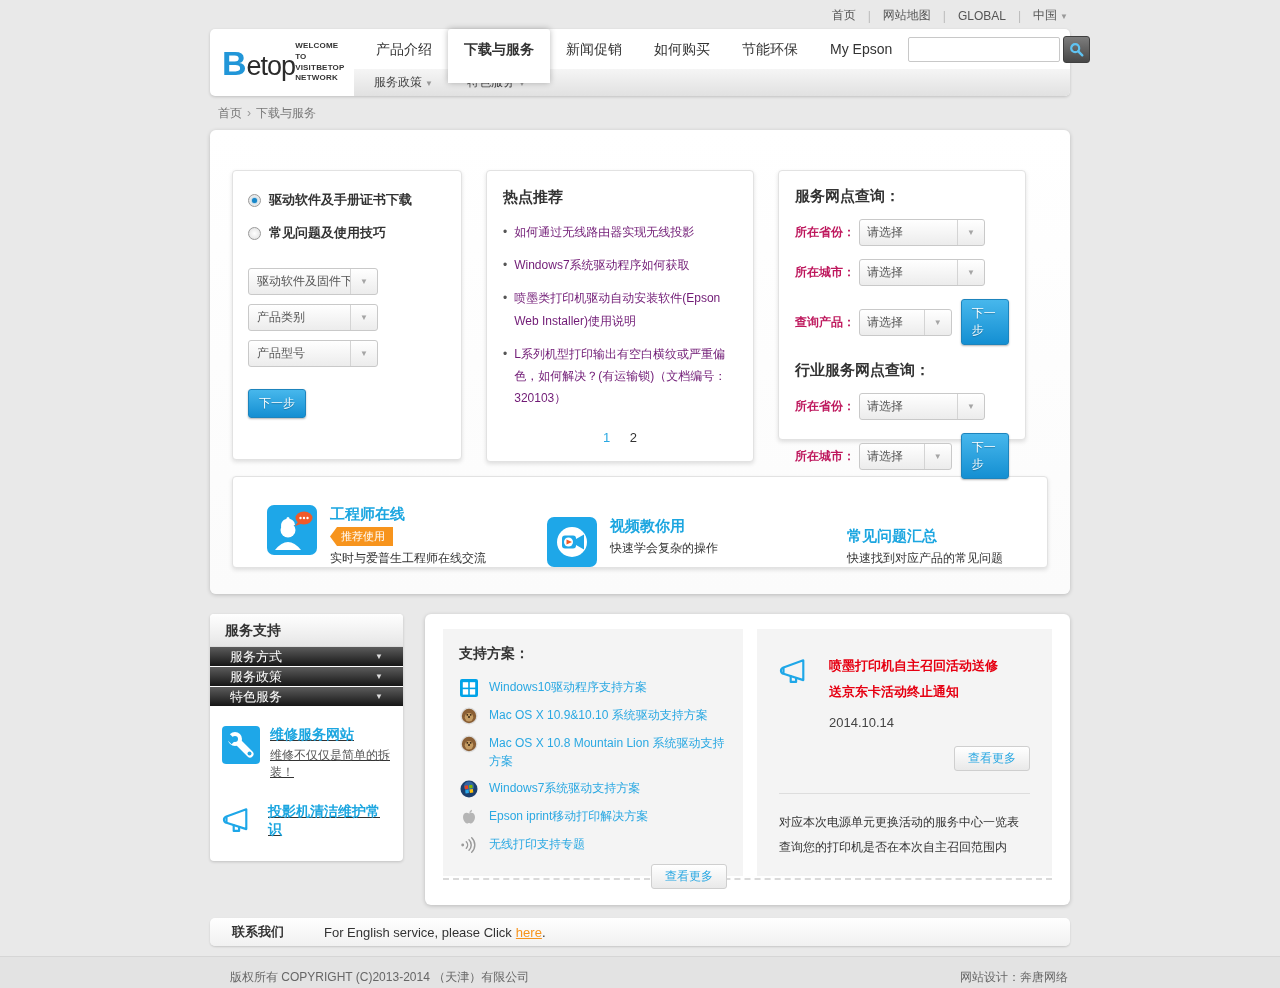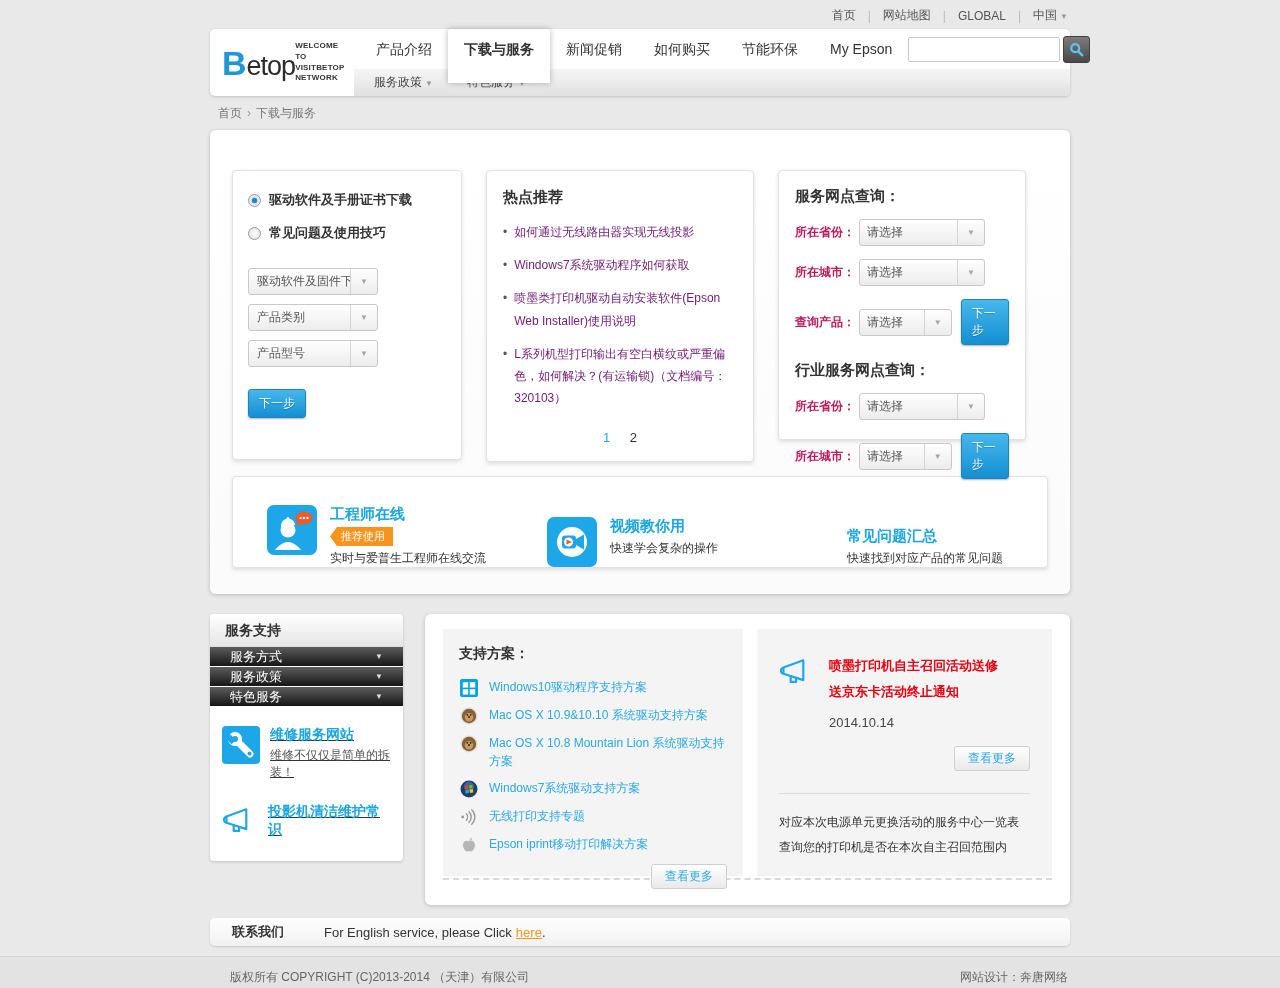--- a/index.html
+++ b/index.html
@@ -419,39 +419,39 @@
                     <rect x="5" y="5.2" width="3.4" height="3.4" fill="#e8421f" transform="rotate(-8 9 9)"></rect>
                     <rect x="9.4" y="5.2" width="3.4" height="3.4" fill="#7db700" transform="rotate(-8 9 9)"></rect>
                     <rect x="5" y="9.6" width="3.4" height="3.4" fill="#29a8ea" transform="rotate(-8 9 9)"></rect>
                     <rect x="9.4" y="9.6" width="3.4" height="3.4" fill="#ffc20e" transform="rotate(-8 9 9)"></rect>
                   </svg>
                 </span>
               <a>Windows7系统驱动支持方案</a>
             </li>
             <li>
               <span class="plan-ic">
+                  <svg width="18" height="18" viewBox="0 0 18 18" fill="#b5b5b5">
+                    <path d="M9 5.6 C6.5 3.8 3 5.1 3 9.1 c0 3.4 2.5 6.4 4 6.4 1 0 1.2 -.5 2 -.5 .8 0 1 .5 2 .5 1.5 0 4 -3 4 -6.4 0 -4 -3.5 -5.3 -6 -3.5 z"></path>
+                    <path d="M9.4 5 c-.1 -1.6 1 -3 2.6 -3.3 .1 1.6 -1 3 -2.6 3.3 z"></path>
+                  </svg>
+                </span>
+              <a>Epson iprint移动打印解决方案</a>
+            </li>
+            <li>
+              <span class="plan-ic">
                   <svg width="18" height="18" viewBox="0 0 20 18">
                     <circle cx="3" cy="9" r="1.6" fill="#9a9a9a"></circle>
                     <g fill="none" stroke="#9a9a9a" stroke-width="1.6" stroke-linecap="round">
                       <path d="M7 5.5 a5 5 0 0 1 0 7"></path>
                       <path d="M10 3.2 a8 8 0 0 1 0 11.6"></path>
                       <path d="M13 1 a11 11 0 0 1 0 16"></path>
                     </g>
                   </svg>
                 </span>
               <a>无线打印支持专题</a>
-            </li>
-            <li>
-              <span class="plan-ic">
-                  <svg width="18" height="18" viewBox="0 0 18 18" fill="#b5b5b5">
-                    <path d="M9 5.6 C6.5 3.8 3 5.1 3 9.1 c0 3.4 2.5 6.4 4 6.4 1 0 1.2 -.5 2 -.5 .8 0 1 .5 2 .5 1.5 0 4 -3 4 -6.4 0 -4 -3.5 -5.3 -6 -3.5 z"></path>
-                    <path d="M9.4 5 c-.1 -1.6 1 -3 2.6 -3.3 .1 1.6 -1 3 -2.6 3.3 z"></path>
-                  </svg>
-                </span>
-              <a>Epson iprint移动打印解决方案</a>
             </li>
           </ul>
           <div class="plans-more"><span class="btn-more">查看更多</span></div>
         </div>
 
         <div class="gbox ann-box">
           <div class="ann-head">
             <svg width="36" height="30" viewBox="0 0 40 32" style="flex-shrink:0; margin-top:4px;">
               <g fill="none" stroke="#1ea7e8" stroke-width="2.4" stroke-linejoin="round">
                 <path d="M5 11 L27 3 L27 25 L5 18 Z"></path>

